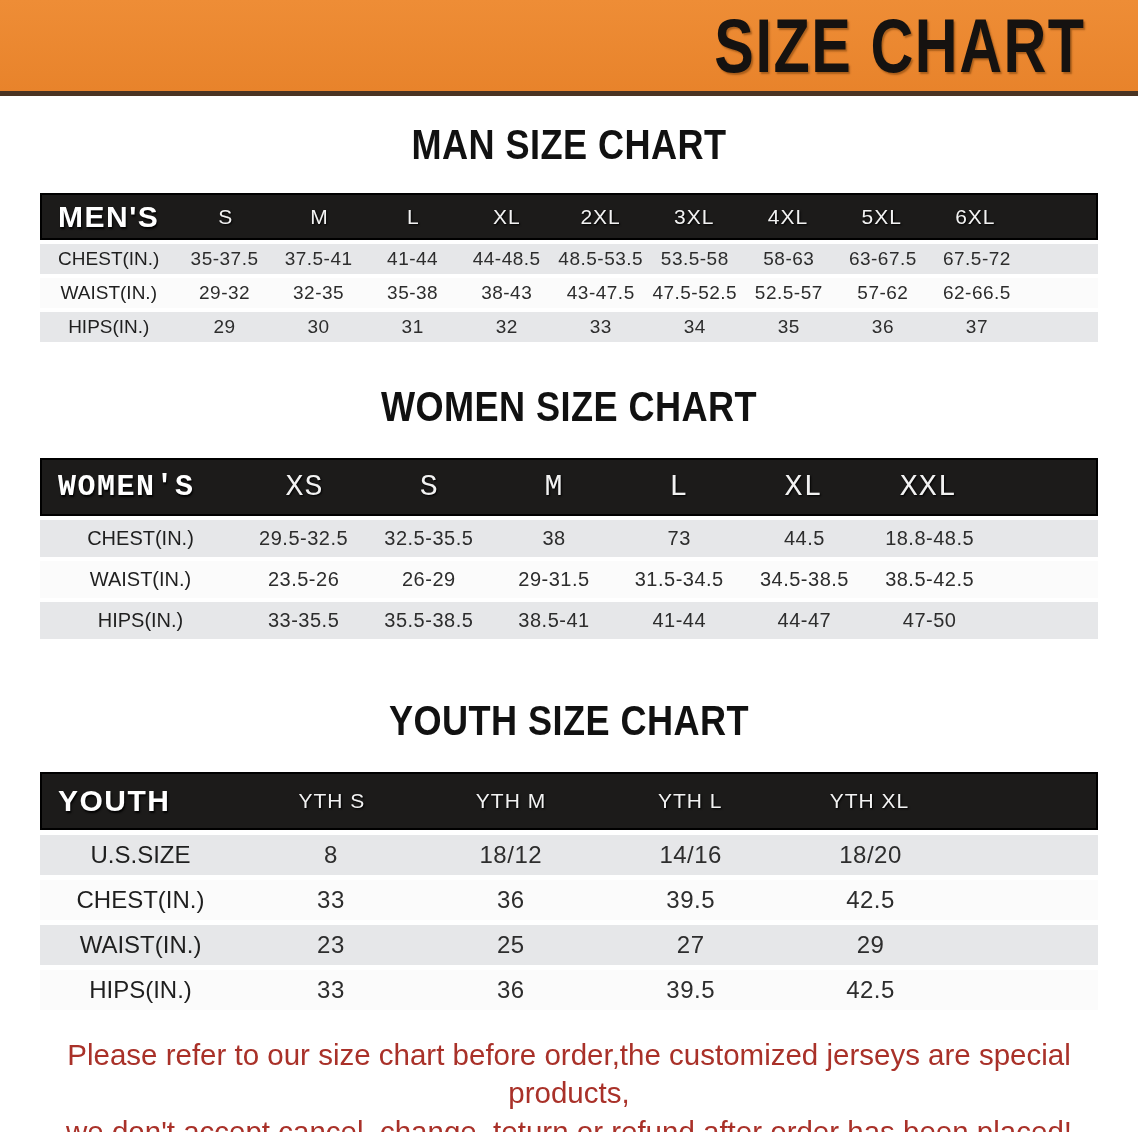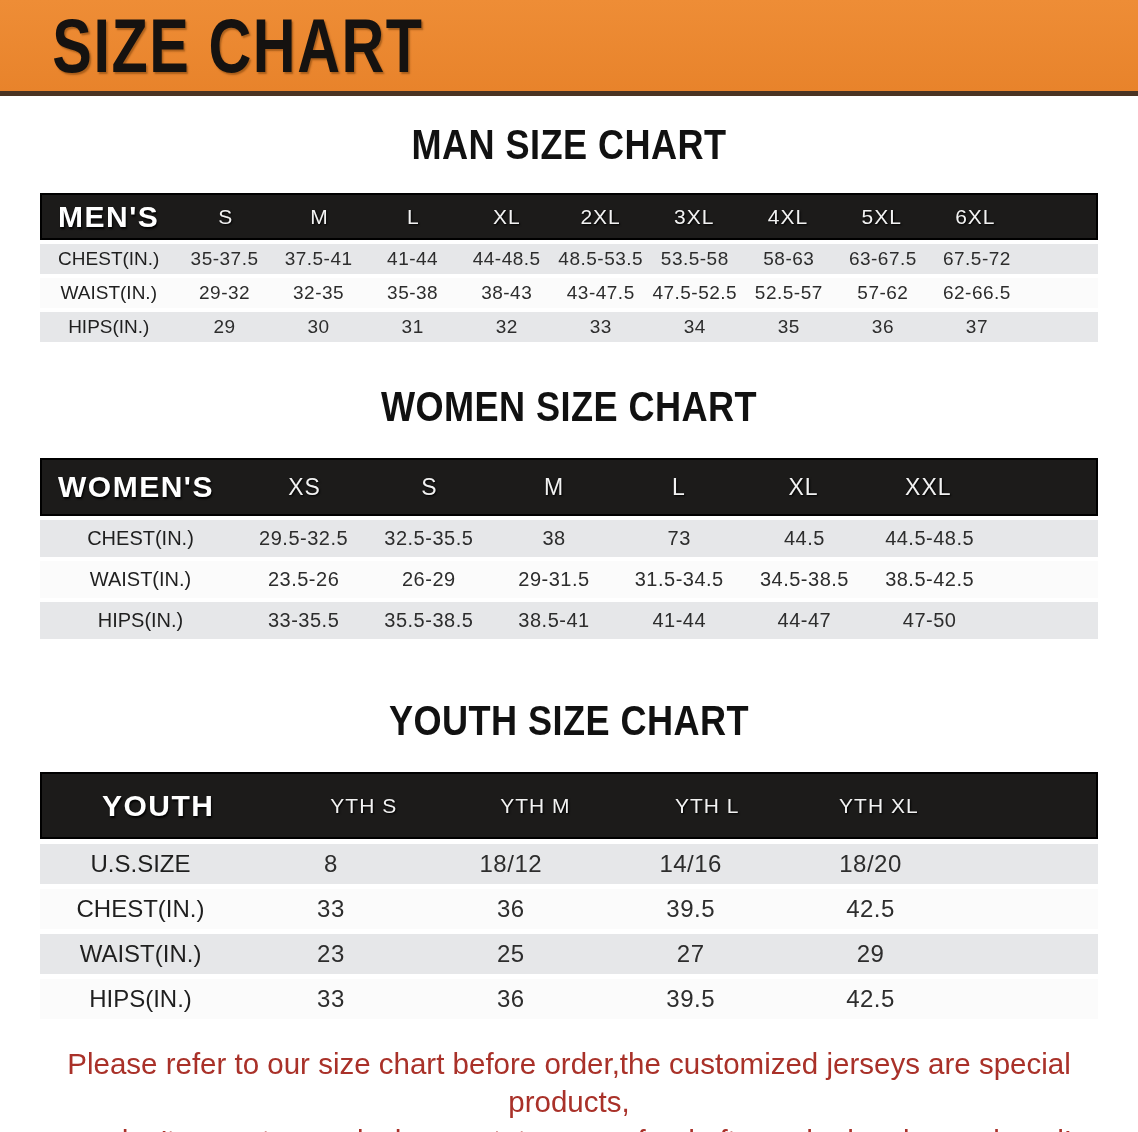--- a/index.html
+++ b/index.html
@@ -2,21 +2,21 @@
 <html style="--banner-bg: #e8832b; --banner-bg-light: #ee8d36; --header-bg: #1c1b1a; --row-gray: #e6e7e9; --row-white: #fbfbfb; --notice-red: #a93129;"><head>
 <meta charset="utf-8">
 <style>
   * { box-sizing: border-box; }
   html, body { margin: 0; padding: 0; }
   body {
     width: 1138px; height: 1132px; background: #fff; overflow: hidden;
     font-family: "Liberation Sans", sans-serif;
   }
   .banner {
-    height: 96px; display: flex; align-items: center; justify-content: flex-start;
+    height: 96px; display: flex; align-items: center; justify-content: flex-end;
     background: linear-gradient(180deg, var(--banner-bg-light, #ee8d36), var(--banner-bg, #e8832b));
     border-bottom: 5px solid #4a3423;
   }
   .banner h1 {
     margin: 0; font-size: 76px; font-weight: bold; color: #151210;
     transform: scaleX(0.78); letter-spacing: 2px; white-space: nowrap;
     text-shadow: 2px 2px 2px rgba(90,45,0,0.45);
   }
   .sec-heading {
     margin: 24px 0 0; text-align: center; font-size: 43px; font-weight: bold;
@@ -28,34 +28,34 @@
   .tbl.women { margin-top: 27px; }
   .tbl.youth { margin-top: 27px; }
   .men   { --lw: 13%; --sw: 7%;  }
   .women { --lw: 19%; --sw: 10%; }
   .youth { --lw: 19%; --sw: 13%; }
   .hrow {
     display: flex; align-items: center;
     background: var(--header-bg, #1c1b1a); border: 2px solid #000; margin-top: 12px;
   }
   .men   .hrow { height: 47px; }
-  .women .hrow { height: 58px; }
-  .youth .hrow { height: 67px; padding-left: 44px; }
+  .women .hrow { height: 58px; font-family: Liberation Mono, monospace; }
+  .youth .hrow { height: 58px; }
   .hlabel {
     width: var(--lw); flex: none; padding-left: 16px; text-align: left;
     font-weight: bold; color: #fff; letter-spacing: 1.5px;
     text-shadow: 1px 2px 2px rgba(0,0,0,0.95);
   }
   .men .hlabel, .women .hlabel, .youth .hlabel { font-size: 30px; }
   .hcell {
     flex: 1; text-align: center; color: #f2f2f2;
     text-shadow: 1px 1px 2px #000; letter-spacing: 1px;
   }
   .men   .hcell { font-size: 21px; }
-  .women .hcell { font-size: 23px; }
+  .women .hcell { font-size: 30px; }
   .youth .hcell { font-size: 21px; }
   .spacer { width: var(--sw); flex: none; }
   .trow { display: flex; align-items: center; }
   .men   .trow { height: 30px; margin-top: 4px; font-size: 19px; }
   .women .trow { height: 37px; margin-top: 4px; font-size: 20px; }
   .youth .trow { height: 40px; margin-top: 5px; font-size: 24px; }
   .trow.gray  { background: var(--row-gray, #e6e7e9); }
   .trow.white { background: var(--row-white, #fbfbfb); }
   .rlabel { width: var(--lw); flex: none; text-align: center; color: #1f1f1f; }
   .val { flex: 1; text-align: center; color: #2d2d2d; letter-spacing: 0.5px; }
@@ -145,21 +145,21 @@
           <div class="hcell">XXL</div>
           <div class="spacer"></div>
         </div>
     <div class="trow gray">
           <div class="rlabel">CHEST(IN.)</div>
           <div class="val">29.5-32.5</div>
           <div class="val">32.5-35.5</div>
           <div class="val">38</div>
           <div class="val">73</div>
           <div class="val">44.5</div>
-          <div class="val">44.5-48.5</div>
+          <div class="val">18.8-48.5</div>
           <div class="spacer"></div>
         </div>
         <div class="trow white">
           <div class="rlabel">WAIST(IN.)</div>
           <div class="val">23.5-26</div>
           <div class="val">26-29</div>
           <div class="val">29-31.5</div>
           <div class="val">31.5-34.5</div>
           <div class="val">34.5-38.5</div>
           <div class="val">38.5-42.5</div>

